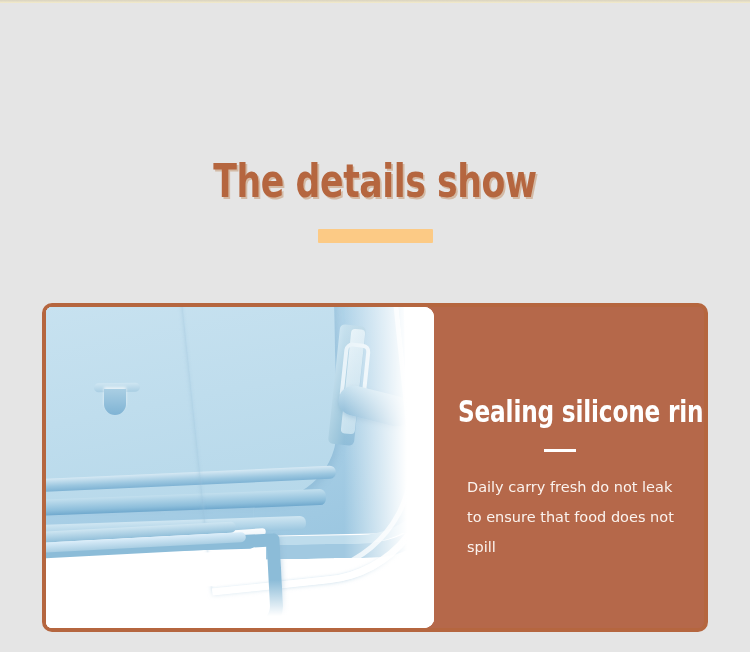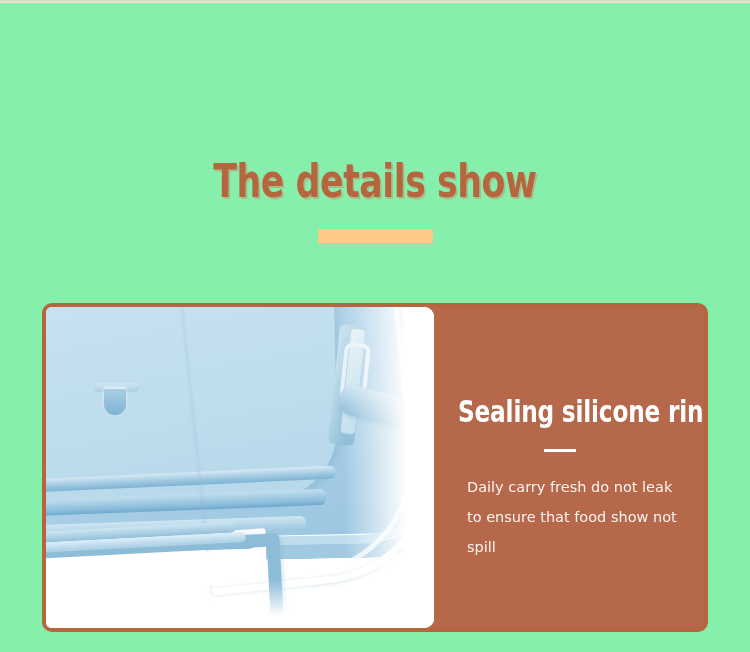--- a/index.html
+++ b/index.html
@@ -11,21 +11,21 @@
     height: 652px;
     overflow: hidden;
     font-family: "Liberation Sans", sans-serif;
     background: #f4ecc9;
   }
 
   #page {
     position: relative;
     width: 750px;
     height: 652px;
-    background: #86efac;
+    background: #e5e5e5;
   }
 
   
   .top-seam {
     position: absolute;
     left: 0; top: 0;
     width: 750px; height: 3px;
     background: linear-gradient(to bottom, #d9d3c0 0%, #e8e1c8 60%, #f4ecc9 100%);
   }
 
@@ -362,17 +362,17 @@
         <div class="frame-ring-hi"></div>
 
         <div class="photo-fade-right"></div>
         <div class="photo-fade-bottom"></div>
       </div>
     </div>
 
     <div class="copy-pane">
       <div class="copy-title">Sealing silicone ring</div>
       <div class="copy-rule"></div>
-      <div class="copy-body">Daily carry fresh do not leak to ensure that food show not spill</div>
+      <div class="copy-body">Daily carry fresh do not leak to ensure that food does not spill</div>
     </div>
 
   </div>
 </div>
 
 </body></html>

